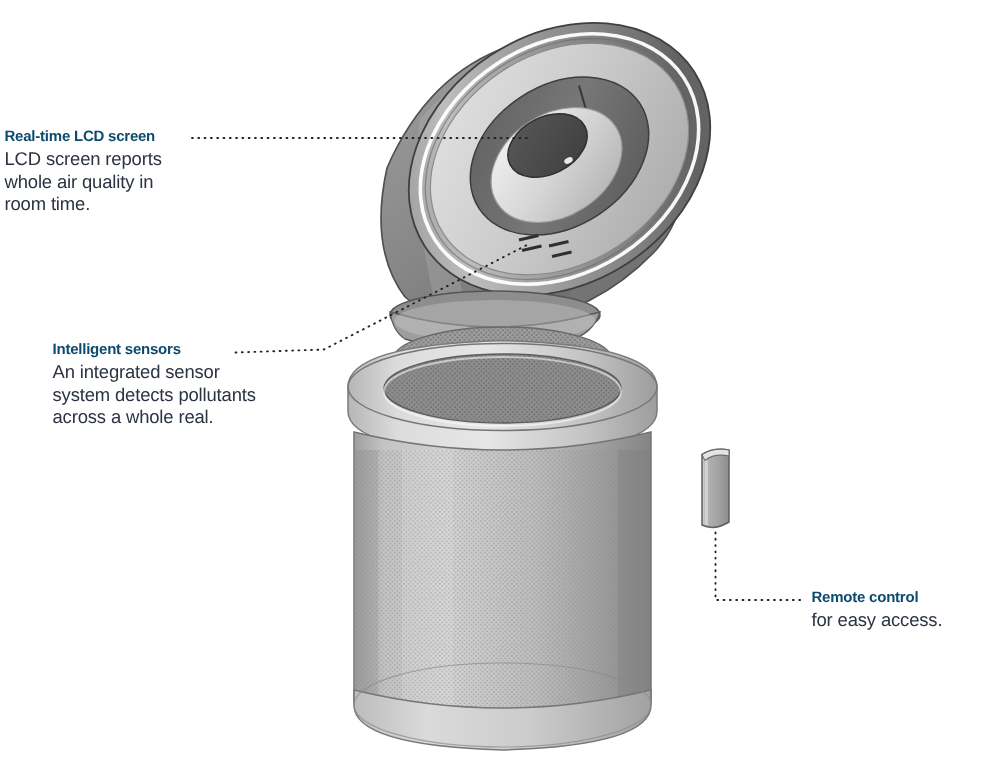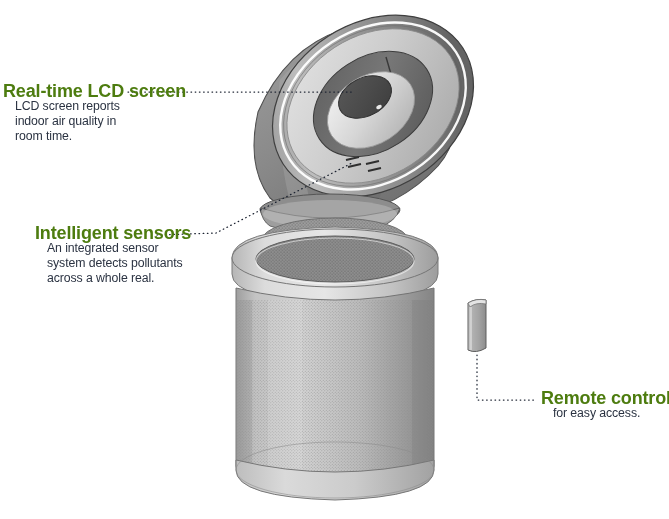--- a/index.html
+++ b/index.html
@@ -8,34 +8,33 @@
     background:#ffffff;
     font-family:"Liberation Sans",sans-serif;
     overflow:hidden;
     position:relative;
   }
   #stage{position:relative;width:669px;height:519px;}
   #art{position:absolute;left:0;top:0;width:669px;height:519px;}
 
   .callout{position:absolute;}
   .callout .c-title{
-    font-size:18px;
+    font-size:10px;
     font-weight:bold;
-    color:#4d7c0f;
+    color:#0c4a6e;
     letter-spacing:-0.15px;
     line-height:15px;
     white-space:nowrap;
   }
   .callout .c-body{
     font-size:12.3px;
     font-weight:normal;
     color:#2b3342;
     letter-spacing:-0.1px;
     line-height:15.2px;
-    margin-left:12px;
   }
   .callout .c-body div{white-space:nowrap;}
 
   #callout-lcd{left:3px;top:84px;}
   #callout-sensors{left:35px;top:226px;}
   #callout-remote{left:541px;top:391px;}
 </style>
 </head>
 <body>
 
@@ -225,21 +224,21 @@
       <path d="M128 92 L352 92" stroke-dasharray="0.6 3.6"></path>
       <path d="M157 235 L216 233 L352 163" stroke-dasharray="0.6 3.6"></path>
       <path d="M477 355 L477 400 L536 400" stroke-dasharray="0.6 3.6"></path>
     </g>
   </svg>
 
   <div class="callout" id="callout-lcd">
     <div class="c-title">Real-time LCD screen</div>
     <div class="c-body">
       <div>LCD screen reports</div>
-      <div>indoor air quality in</div>
+      <div>whole air quality in</div>
       <div>room time.</div>
     </div>
   </div>
 
   <div class="callout" id="callout-sensors">
     <div class="c-title">Intelligent sensors</div>
     <div class="c-body">
       <div>An integrated sensor</div>
       <div>system detects pollutants</div>
       <div>across a whole real.</div>

